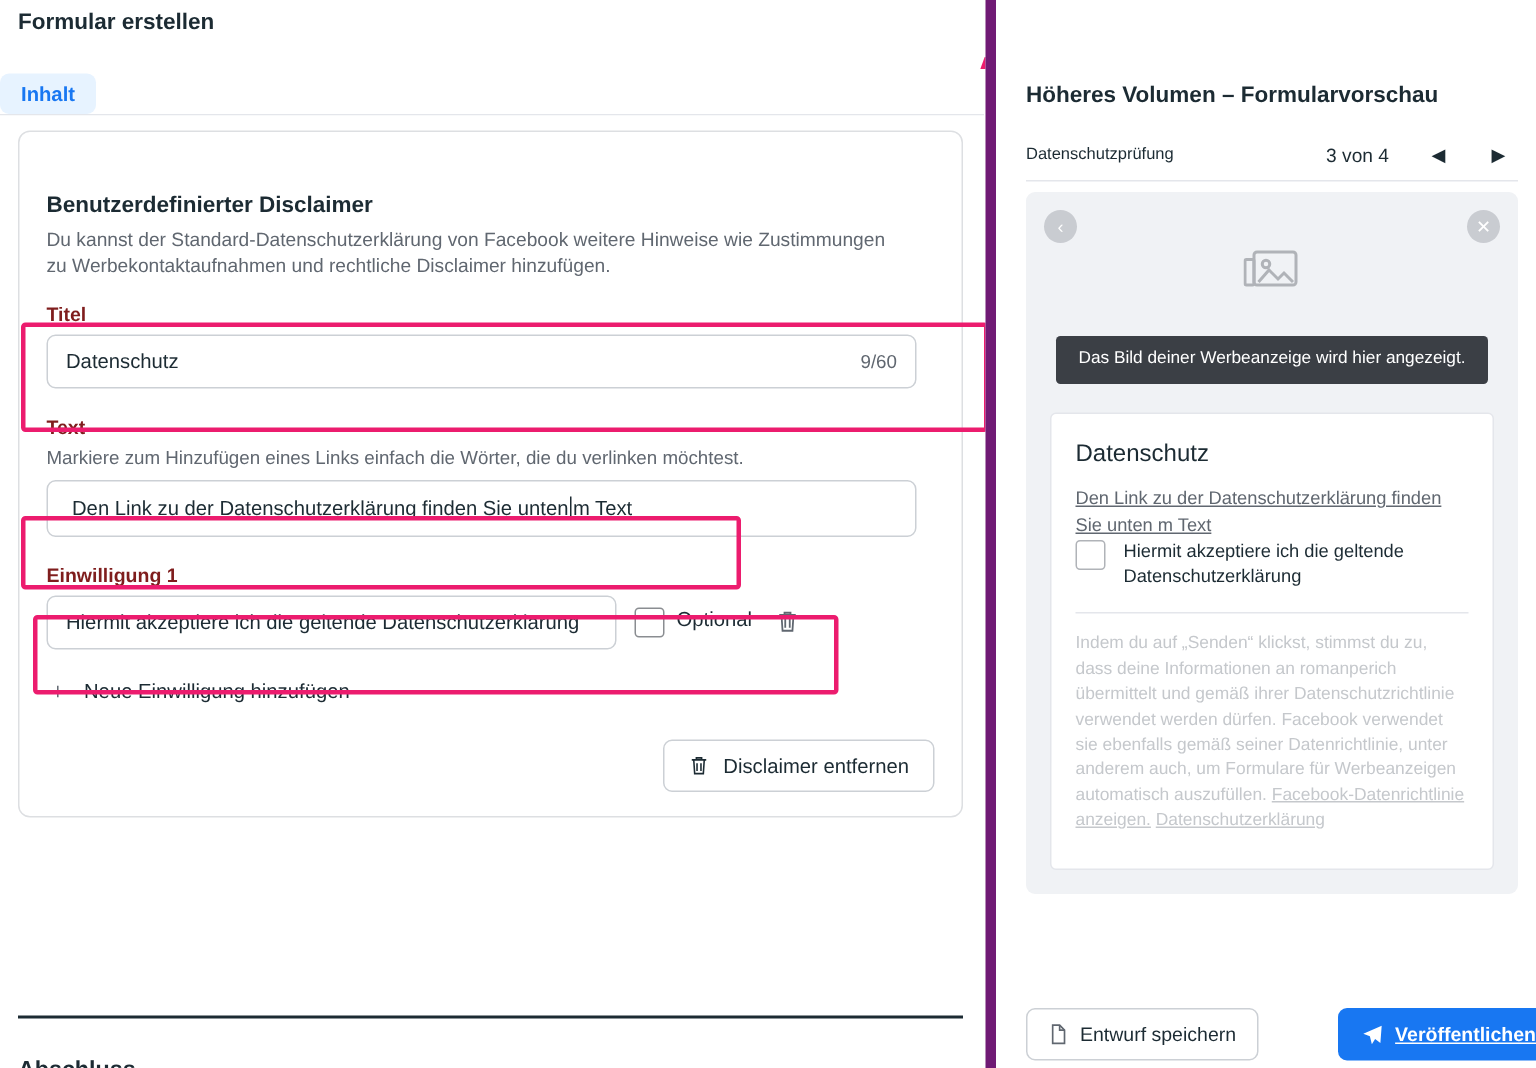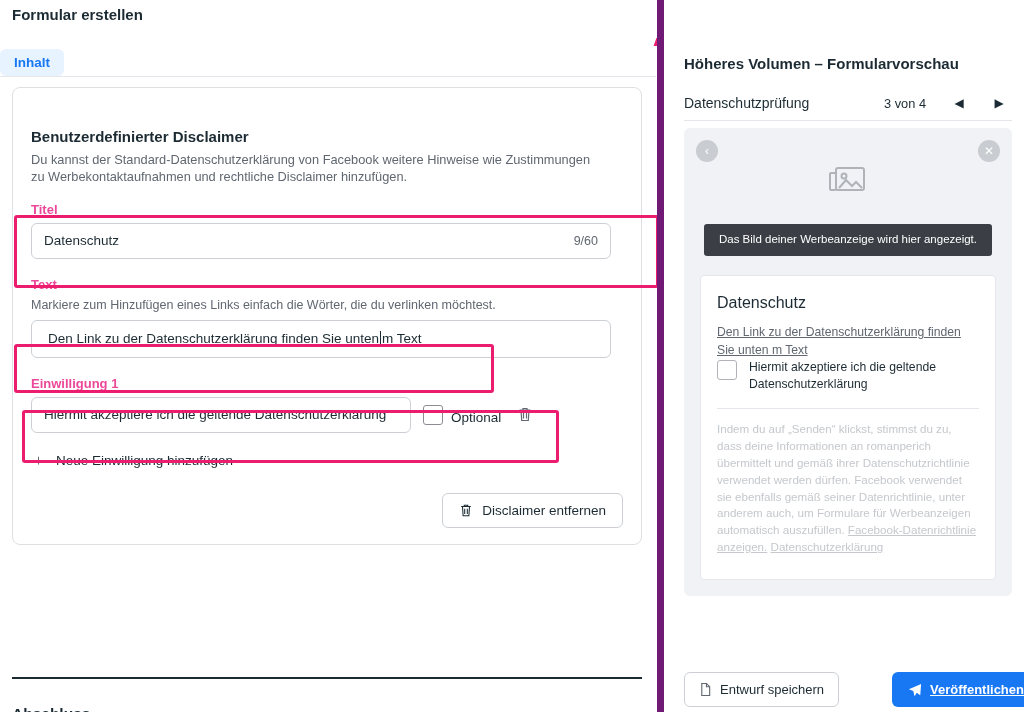--- a/index.html
+++ b/index.html
@@ -98,21 +98,21 @@
     font-size: 12.8px;
     color: #606770;
     line-height: 1.35;
     max-width: 560px;
     margin: 0 0 16px 0;
   }
 
   .field-label {
     font-size: 13px;
     font-weight: bold;
-    color: #ec4899;
+    color: #7f1d1d;
     margin-bottom: 6px;
   }
   .field-sublabel {
     font-size: 12.5px;
     color: #606770;
     margin-bottom: 8px;
   }
 
   .text-input {
     position: relative;
@@ -161,21 +161,21 @@
     border-radius: 6px;
     display: flex;
     align-items: center;
     padding: 0 12px;
     font-size: 13.5px;
     color: #1c2b33;
     background: #fff;
   }
   .optional-wrap {
     display: flex;
-    align-items: flex-end;
+    align-items: flex-start;
     gap: 8px;
     font-size: 13.5px;
     color: #1c2b33;
   }
   .checkbox {
     width: 20px; height: 20px;
     border: 1px solid #8a8d91;
     border-radius: 3px;
     background: #fff;
   }
@@ -266,21 +266,21 @@
   .preview-nav {
     position: absolute;
     left: 20px; top: 86px;
     width: 328px;
     height: 34px;
     display: flex;
     align-items: center;
     justify-content: space-between;
   }
   .preview-step-label {
-    font-size: 14px;
+    font-size: 11px;
     color: #1c2b33;
   }
   .preview-nav-right {
     display: flex;
     align-items: center;
     gap: 14px;
   }
   .preview-count {
     font-size: 12.8px;
     color: #1c2b33;

